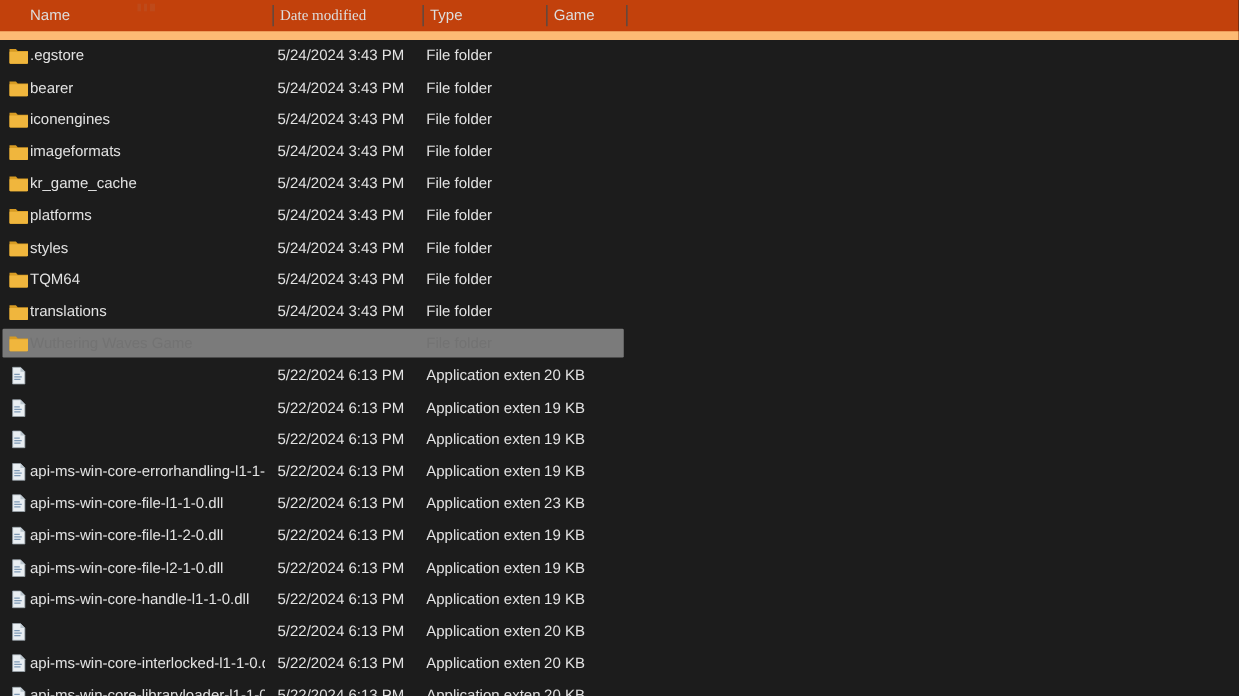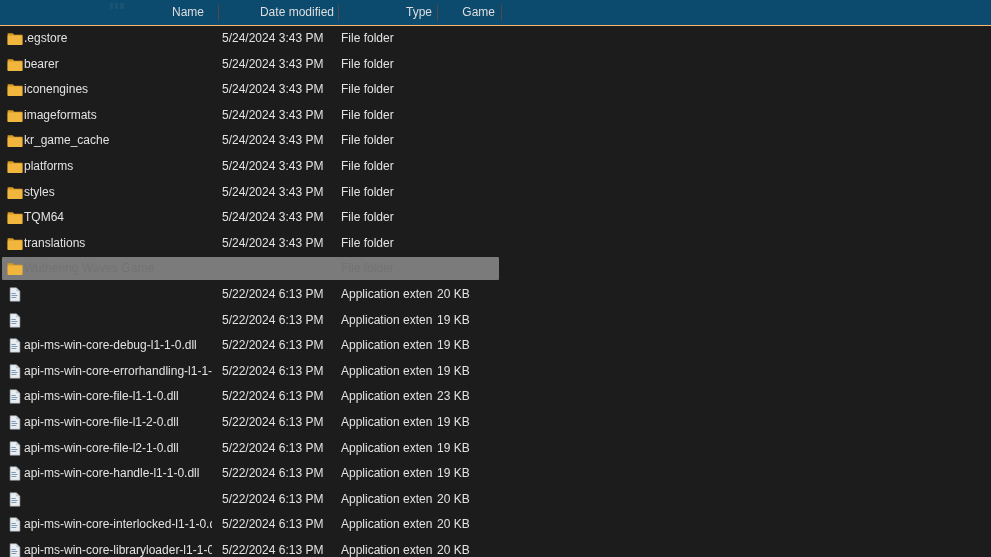--- a/index.html
+++ b/index.html
@@ -20,23 +20,22 @@
     position: relative;
     width: 991px;
     height: 557px;
     background: #1c1c1c;
   }
 
   
   .col-header {
     position: relative;
     height: 25px;
-    background: #0c4a6e;
-    border-bottom: 1px solid #fdba74;
-    text-align: right;
+    background: #c2410c;
+    border-bottom: 7px solid #fdba74;
   }
   .col-header .hcell {
     position: absolute;
     top: 0;
     height: 25px;
     line-height: 25px;
     font-size: 12px;
     color: #dedede;
     white-space: nowrap;
     overflow: hidden;
@@ -88,21 +87,21 @@
     height: 25.6px;
     line-height: 25.6px;
     font-size: 12px;
     color: #e2e2e2;
     overflow: hidden;
     white-space: nowrap;
   }
   .c-name  { left: 24px;  width: 188px; }
   .c-date  { left: 222px; width: 112px; }
   .c-type  { left: 341px; width: 92px;  }
-  .c-size  { left: 437px; width: 56px; text-align: left; }
+  .c-size  { left: 412px; width: 56px; text-align: right; }
 
   .row.selected .cell { color: #737373; }
 
   
   .icon {
     position: absolute;
     left: 7px;
     top: 5px;
     width: 16px;
     height: 15px;
@@ -114,21 +113,21 @@
 </style>
 </head>
 <body>
 
 <div id="explorer">
 
   <div class="col-header">
     <div class="hcell" style="left:24px;width:180px;">Name</div>
     <div class="sort-mark"></div>
     <div class="hdiv" style="left:218px;"></div>
-    <div class="hcell" style="left:224px;width:110px;">Date modified</div>
+    <div class="hcell" style="left:224px;width:110px;font-family:Liberation Serif, serif;">Date modified</div>
     <div class="hdiv" style="left:338px;"></div>
     <div class="hcell" style="left:344px;width:88px;">Type</div>
     <div class="hdiv" style="left:437px;"></div>
     <div class="hcell" style="left:443px;width:52px;">Game</div>
     <div class="hdiv" style="left:501px;"></div>
   </div>
 
   <div class="rows" id="rows">
       <div class="row">
         <span class="icon">
@@ -281,21 +280,20 @@
       <div class="row">
         <span class="icon">
           <svg class="file-ic" viewBox="0 0 16 15" width="16" height="15">
             <path d="M3.1 0.8h6.3l3.5 3.5v9.9H3.1z" fill="#e9eef2" stroke="#9aa4ab" stroke-width="0.6"></path>
             <path d="M9.4 0.8l3.5 3.5H9.4z" fill="#b9c4cc"></path>
             <rect x="4.4" y="6.0" width="4.4" height="1.0" fill="#7f99b5"></rect>
             <rect x="4.4" y="8.0" width="6.0" height="1.0" fill="#7f99b5"></rect>
             <rect x="4.4" y="10.0" width="5.0" height="1.0" fill="#7f99b5"></rect>
           </svg>
         </span>
-        <span class="cell c-name">api-ms-win-core-debug-l1-1-0.dll</span>
         <span class="cell c-date">5/22/2024 6:13 PM</span>
         <span class="cell c-type">Application exten...</span>
         <span class="cell c-size">19 KB</span>
       </div>
       <div class="row">
         <span class="icon">
           <svg class="file-ic" viewBox="0 0 16 15" width="16" height="15">
             <path d="M3.1 0.8h6.3l3.5 3.5v9.9H3.1z" fill="#e9eef2" stroke="#9aa4ab" stroke-width="0.6"></path>
             <path d="M9.4 0.8l3.5 3.5H9.4z" fill="#b9c4cc"></path>
             <rect x="4.4" y="6.0" width="4.4" height="1.0" fill="#7f99b5"></rect>

